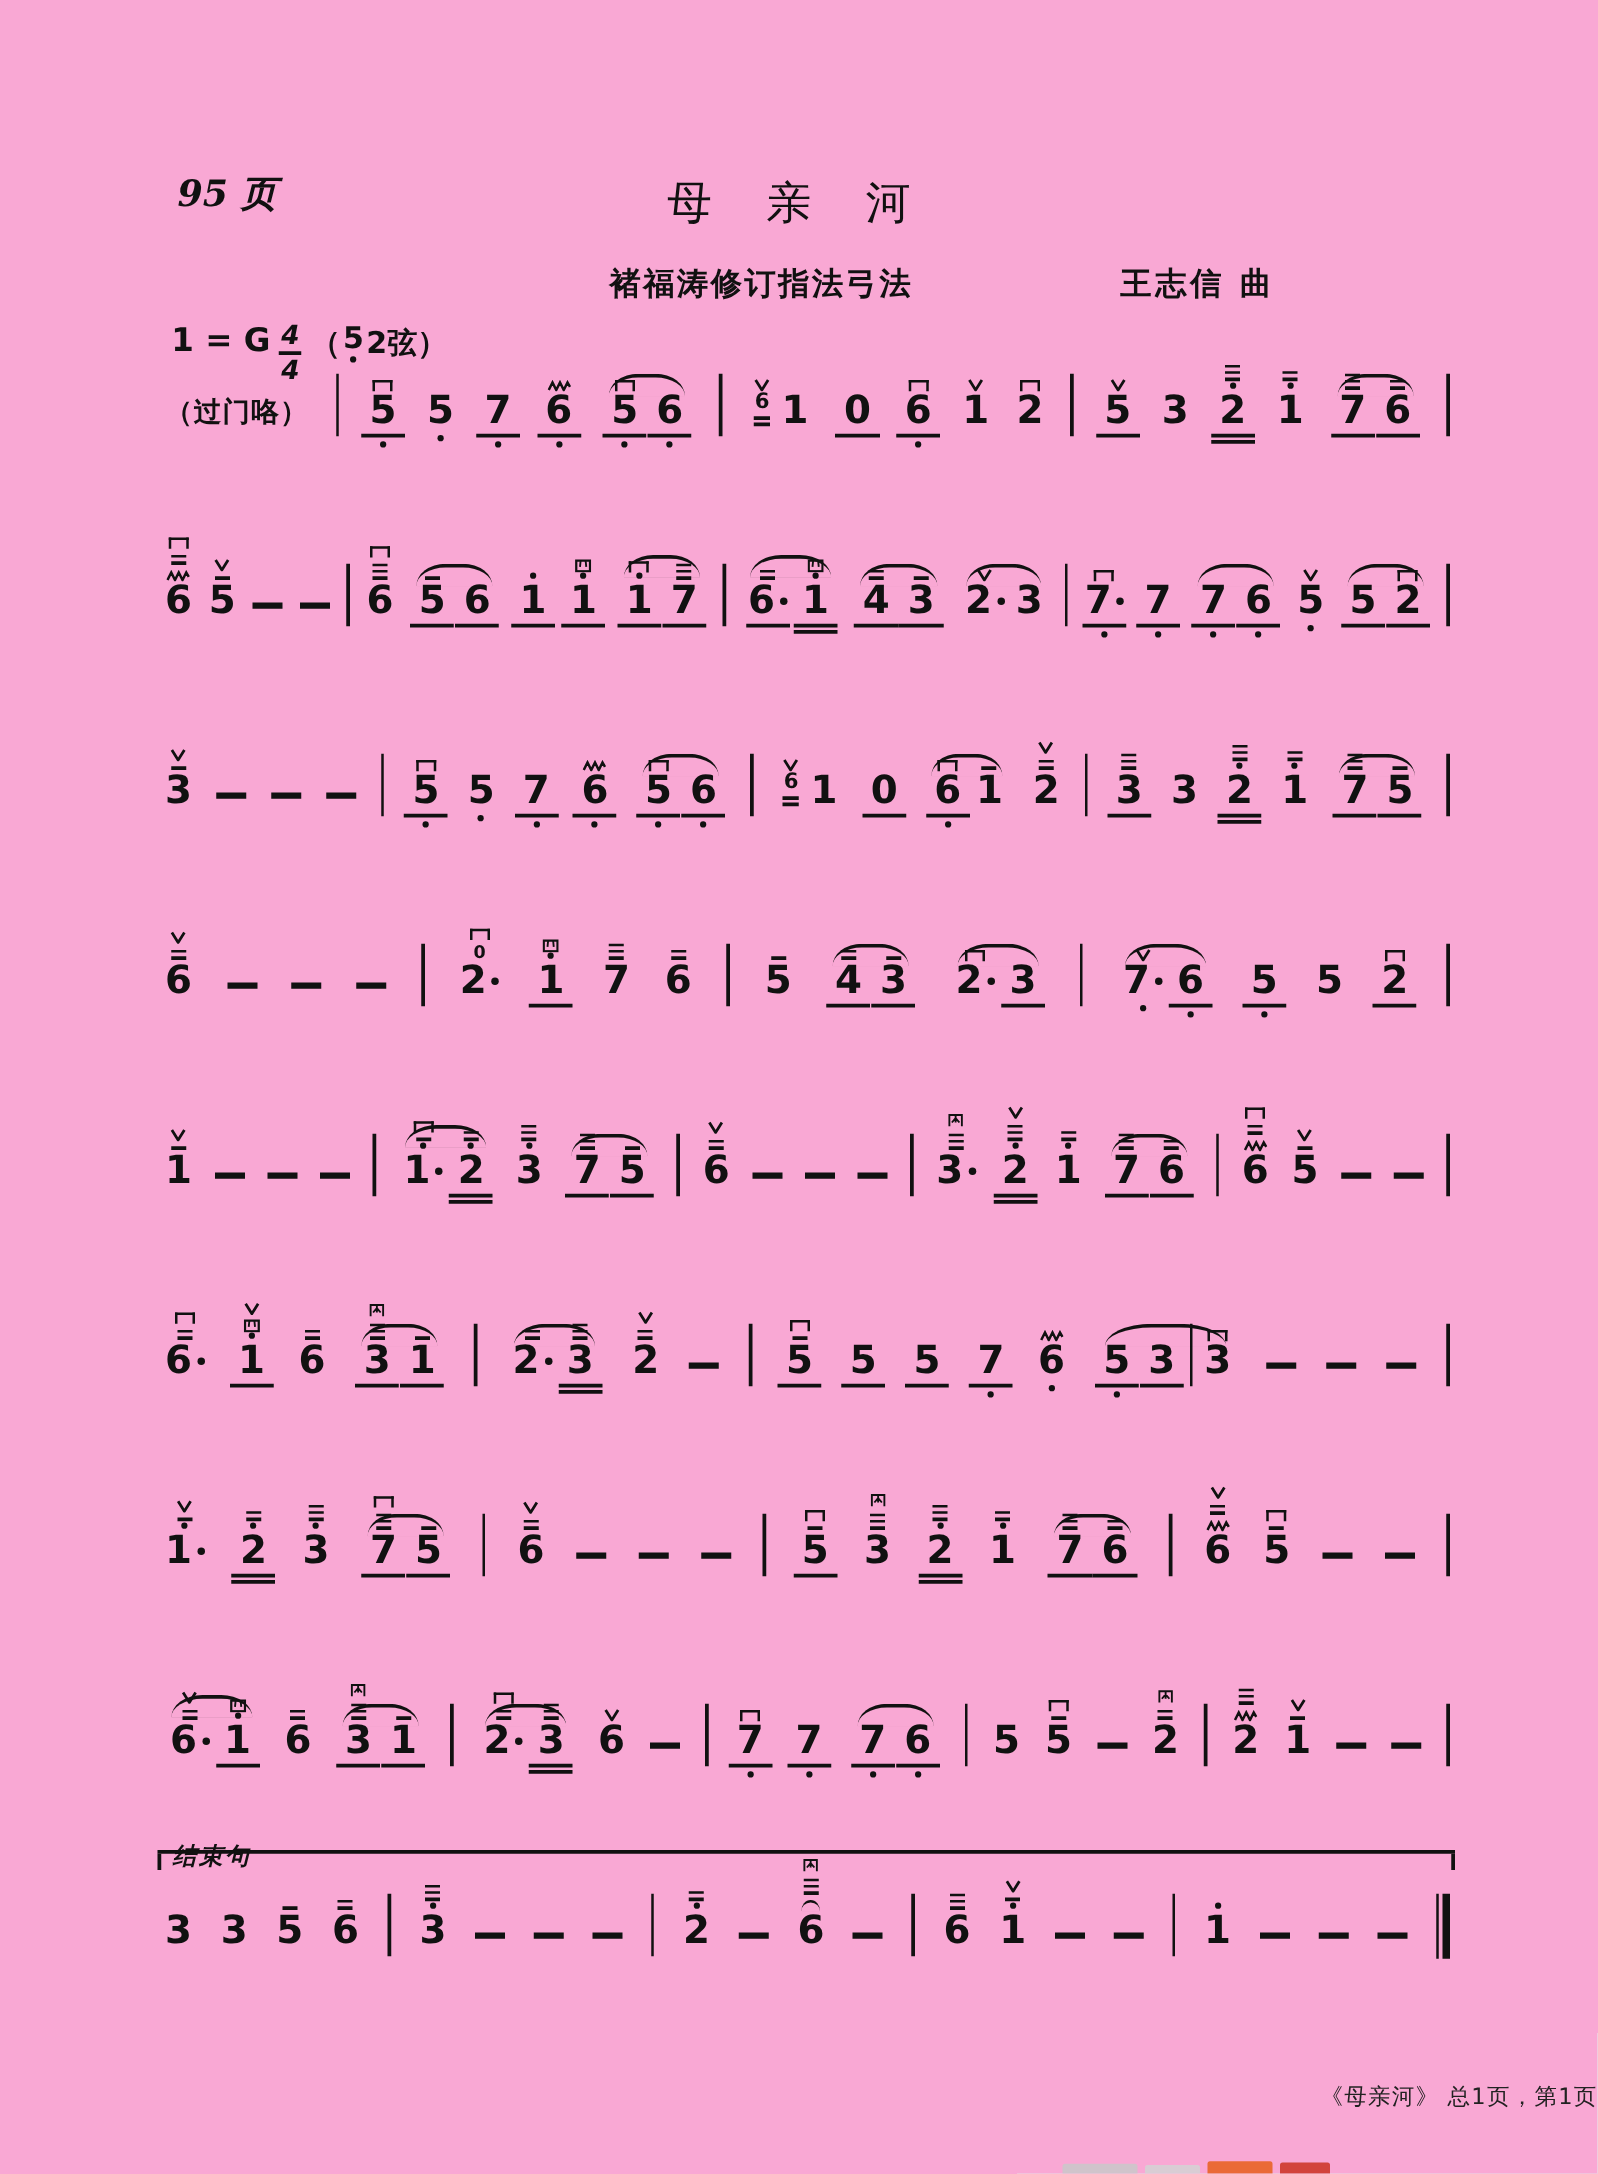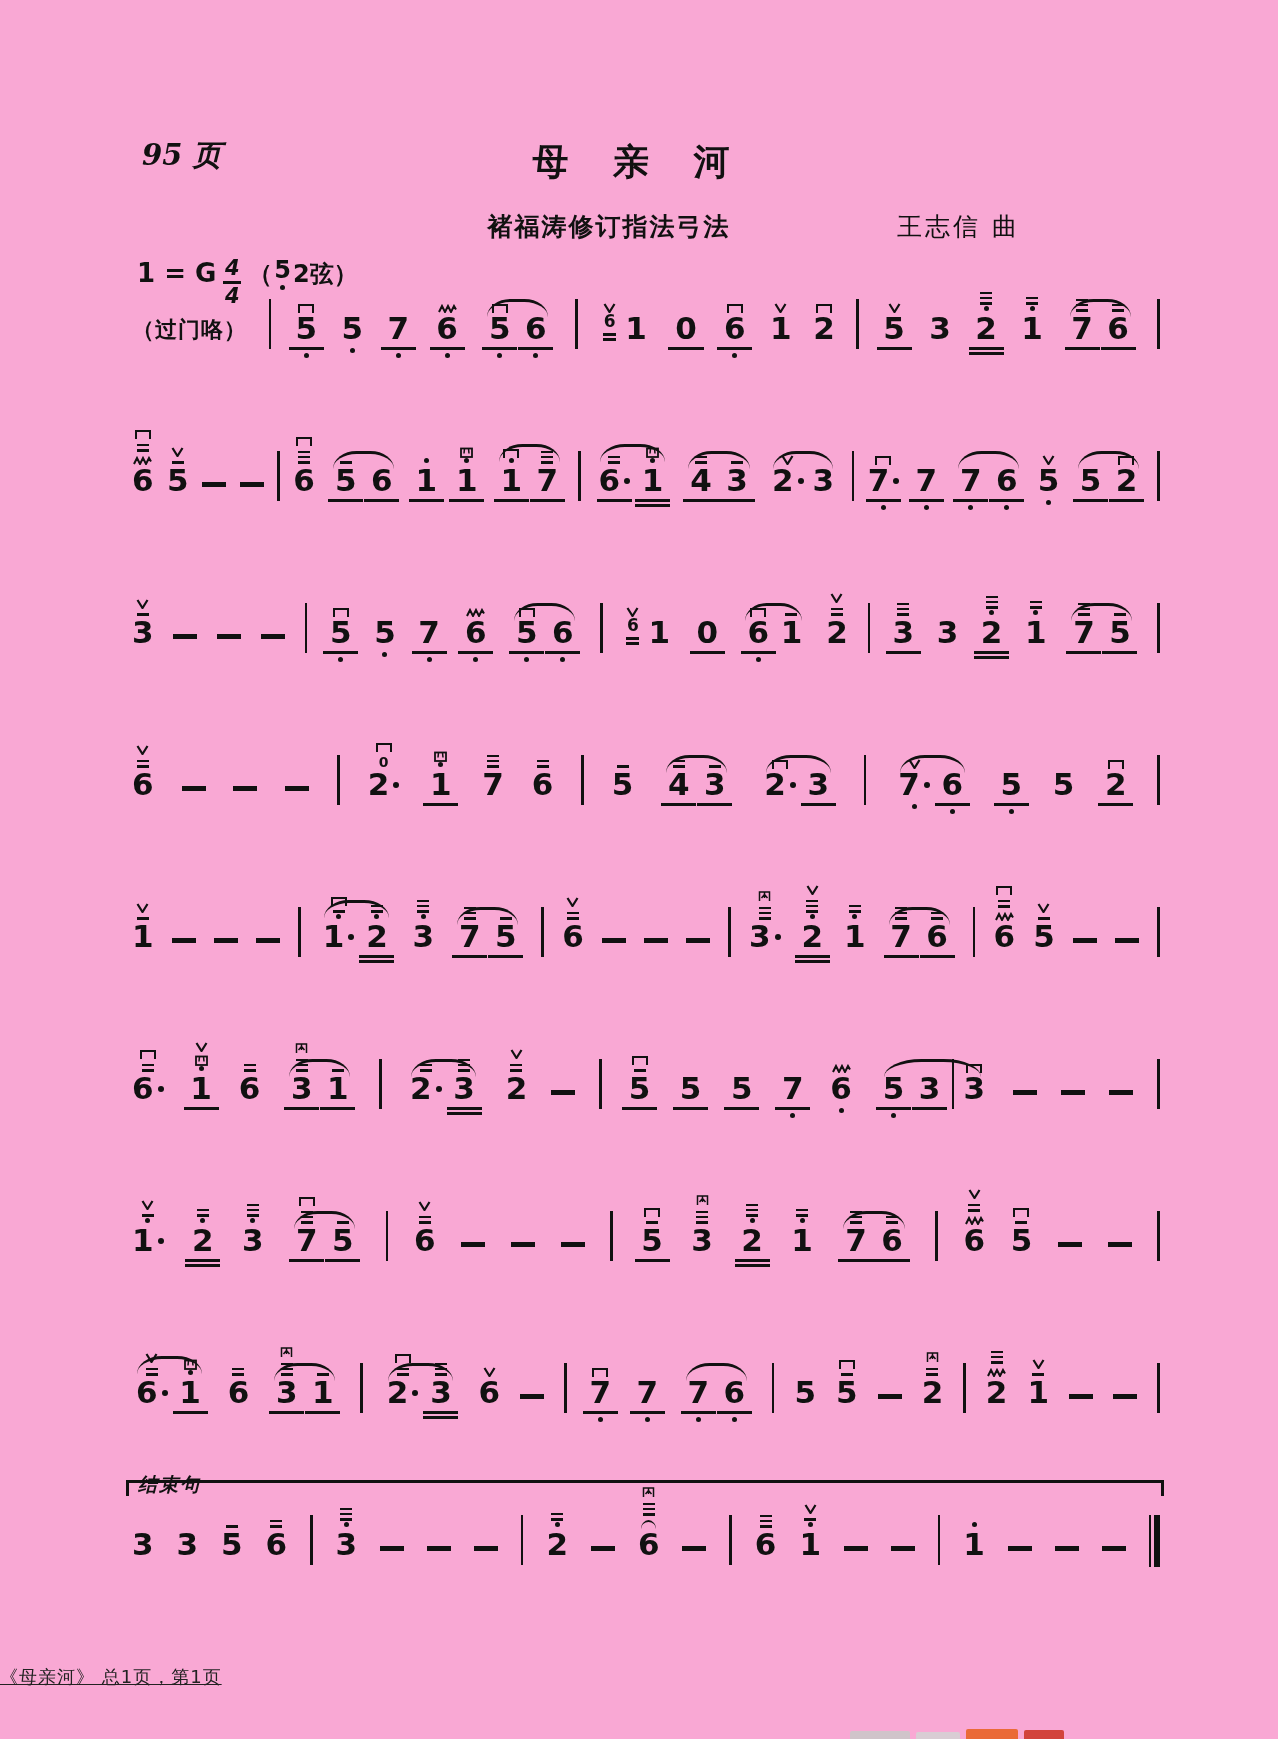--- a/index.html
+++ b/index.html
@@ -1,28 +1,28 @@
 <!DOCTYPE html>
 <html><head>
 <meta charset="utf-8">
 <style>
   html,body{margin:0;padding:0;background:#e8e8e8;}
   .page{position:relative;width:1278px;height:1739px;background:#f9a8d4;margin:0 auto;
         font-family:"DejaVu Sans","Liberation Sans",sans-serif;color:#111;overflow:hidden;}
   
   .page-label{position:absolute;left:142px;top:136px;font:italic 700 29px "DejaVu Serif","Liberation Serif",serif;}
-  .title{position:absolute;left:0;right:0;top:138px;text-align:center;font-size:36px;font-weight:700;letter-spacing:16px;}
+  .title{position:absolute;left:0;right:0;top:138px;text-align:center;font-size:36px;font-weight:400;letter-spacing:16px;}
   .keysig{position:absolute;left:137px;top:214px;display:flex;align-items:flex-start;gap:7px;font-size:26px;font-weight:700;margin-top:44px;}
   .meter{display:inline-flex;flex-direction:column;align-items:center;line-height:1;font-size:21px;}
   .meter .fr-line{width:18px;height:2.5px;background:#111;margin:2px 0;}
   .tuning{display:inline-flex;align-items:center;font-size:24px;font-weight:700;gap:2px;}
   .low-note{display:inline-flex;flex-direction:column;align-items:center;line-height:1;}
   .low-note .dot{width:5px;height:5px;border-radius:50%;background:#111;margin-top:3px;}
   .editor{position:absolute;left:0;right:60px;top:210px;text-align:center;font-size:25px;font-weight:600;letter-spacing:2px;}
-  .composer{position:absolute;right:258px;top:210px;font-size:25px;font-weight:400;letter-spacing:3px;}
+  .composer{position:absolute;right:258px;top:210px;font-size:25px;font-weight:700;letter-spacing:3px;}
   
   .music{position:absolute;left:132px;top:248px;width:1028px;}
   .line{display:flex;justify-content:space-between;align-items:flex-end;margin-bottom:33px;position:relative;}
   .slur,.grp{display:flex;align-items:flex-end;gap:9px;position:relative;padding:0 4px;}
   .slur .arc{position:absolute;left:7%;right:7%;top:44px;height:15px;
              border-top:3px solid #111;border-radius:50% 50% 0 0/130% 130% 0 0;}
   .tok{display:inline-flex;flex-direction:column;align-items:center;}
   .above{height:58px;display:flex;flex-direction:column;justify-content:flex-end;align-items:center;gap:3px;}
   .main{font-size:31px;font-weight:700;line-height:1;display:flex;align-items:center;}
   .aug{width:6px;height:6px;border-radius:50%;background:#111;margin-left:4px;}
@@ -47,21 +47,21 @@
   .mk-o0{font-size:14px;font-weight:700;line-height:1;}
   .mk-tie{width:15px;height:7px;border-top:2.5px solid #111;border-radius:50% 50% 0 0/100% 100% 0 0;}
   
   .line.ending .ending-bracket{position:absolute;left:-6px;right:-4px;top:16px;border-top:3px solid #111;}
   .line.ending .ending-bracket:before,.line.ending .ending-bracket:after{
       content:"";position:absolute;top:0;width:3px;height:13px;background:#111;}
   .line.ending .ending-bracket:before{left:0;}
   .line.ending .ending-bracket:after{right:0;}
   .ending-label{position:absolute;left:6px;top:8px;font:italic 700 19px "DejaVu Serif","Liberation Serif",serif;letter-spacing:2px;}
   
-  .footer{position:absolute;left:0;right:0;bottom:50px;text-align:left;font-size:18px;color:#222;letter-spacing:1px;text-decoration:underline;}
+  .footer{position:absolute;left:0;right:0;bottom:50px;text-align:right;font-size:18px;color:#222;letter-spacing:1px;}
   .wm{position:absolute;bottom:0;right:168px;width:260px;height:15px;display:flex;align-items:flex-end;gap:6px;opacity:.85;}
   .wm i{display:block;border-radius:2px 2px 0 0;}
   .wm .g1{width:60px;height:8px;background:#c9c9c9;}
   .wm .g2{width:44px;height:7px;background:#d4d4d4;}
   .wm .o1{width:52px;height:10px;background:#e8601c;}
   .wm .r1{width:40px;height:9px;background:#cc3322;}
 </style>
 </head>
 <body>
 

